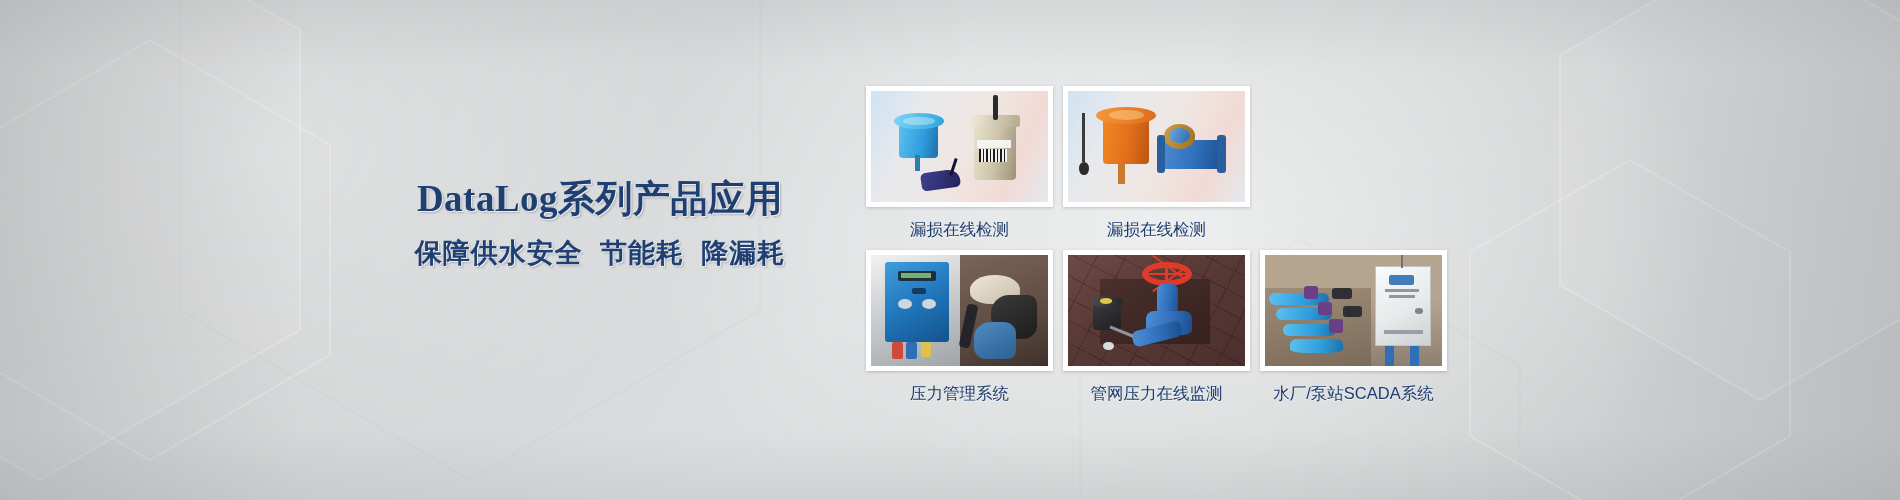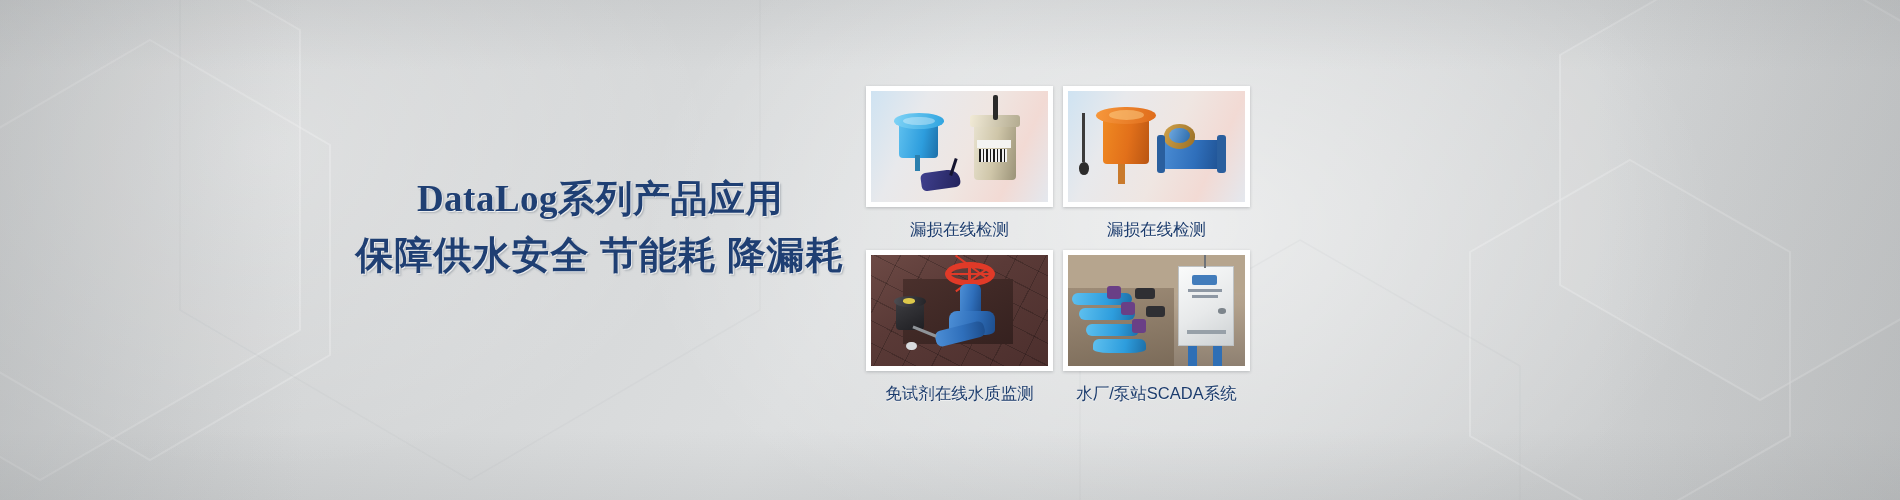--- a/index.html
+++ b/index.html
@@ -61,22 +61,22 @@
   }
 
   .headline-line-1 {
     font-family: "Liberation Serif", "DejaVu Serif", serif;
     font-size: 37px;
     line-height: 46px;
     margin-bottom: 10px;
   }
 
   .headline-line-2 {
-    font-family: Liberation Serif, serif;
-    font-size: 38px;
+    font-family: Liberation Mono, monospace;
+    font-size: 27px;
     line-height: 46px;
     letter-spacing: 1px;
   }
 
   
   .grid {
     position: absolute;
     left: 866px;
     top: 86px;
     width: 790px;
@@ -245,20 +245,43 @@
         </div>
         <div class="card-caption">漏损在线检测</div>
       </div>
 
 
     </div>
 
     <div class="grid-row">
 
 
+      <div class="card">
+        <div class="card-frame">
+          <div class="card-photo">
+            <div class="scene cabinet-bg"></div>
+            <div class="blob" style="left:0%;top:0%;width:50%;height:100%;background:linear-gradient(160deg,#f0f1f2 0%,#cfd2d5 40%,#9fa4a8 100%);"></div>
+            <div class="blob" style="left:8%;top:6%;width:36%;height:72%;background:linear-gradient(150deg,#3f9ddd 0%,#1f73b8 55%,#14538a 100%);border-radius:3px;"></div>
+            <div class="blob" style="left:15%;top:14%;width:22%;height:9%;background:#1b2f3f;border-radius:2px;"></div>
+            <div class="blob" style="left:17%;top:16%;width:17%;height:5%;background:#8fd27a;opacity:.8;"></div>
+            <div class="blob" style="left:23%;top:30%;width:8%;height:5%;background:#0f3d63;border-radius:2px;"></div>
+            <div class="blob cap-ellipse" style="left:15%;top:40%;width:8%;height:9%;background:#cfd6dc;"></div>
+            <div class="blob cap-ellipse" style="left:29%;top:40%;width:8%;height:9%;background:#cfd6dc;"></div>
+            <div class="blob" style="left:12%;top:78%;width:6%;height:16%;background:#cf4a3a;border-radius:2px;"></div>
+            <div class="blob" style="left:20%;top:78%;width:6%;height:16%;background:#2f6fb5;border-radius:2px;"></div>
+            <div class="blob" style="left:28%;top:78%;width:6%;height:14%;background:#e0c24a;border-radius:2px;"></div>
+            <div class="blob" style="left:50%;top:0%;width:50%;height:100%;background:linear-gradient(160deg,#7a6557 0%,#5e4b42 60%,#3e3129 100%);"></div>
+            <div class="blob" style="left:56%;top:18%;width:28%;height:26%;background:linear-gradient(150deg,#efe7da 0%,#c7bcaa 100%);border-radius:50% 50% 40% 40%;"></div>
+            <div class="blob" style="left:68%;top:36%;width:26%;height:40%;background:linear-gradient(150deg,#3a3a3a 0%,#1d1d1d 100%);border-radius:40% 20% 30% 50%;"></div>
+            <div class="blob" style="left:58%;top:60%;width:24%;height:34%;background:linear-gradient(150deg,#4f8cc4 0%,#2b5f90 100%);border-radius:40% 30% 20% 30%;"></div>
+            <div class="blob" style="left:52%;top:44%;width:6%;height:40%;background:#24242a;border-radius:4px;transform:rotate(12deg);"></div>
+          </div>
+        </div>
+        <div class="card-caption">压力管理系统</div>
+      </div>
 
       <div class="card">
         <div class="card-frame">
           <div class="card-photo">
             <div class="scene brick"></div>
             <div class="blob" style="left:18%;top:22%;width:62%;height:58%;background:linear-gradient(150deg,#4a302c 0%,#35211f 100%);"></div>
             <div class="blob" style="left:42%;top:6%;width:28%;height:22%;border:6px solid #e03a28;border-radius:50%;"></div>
             <div class="blob" style="left:55%;top:8%;width:1.6%;height:20%;background:#e03a28;"></div>
             <div class="blob" style="left:45%;top:16%;width:23%;height:1.6%;background:#e03a28;"></div>
             <div class="blob" style="left:46%;top:10%;width:22%;height:1.4%;background:#e03a28;transform:rotate(36deg);"></div>
@@ -266,21 +289,21 @@
             <div class="blob cyl-blue" style="left:50%;top:26%;width:12%;height:30%;"></div>
             <div class="blob cyl-blue" style="left:44%;top:50%;width:26%;height:22%;border-radius:8px 8px 20% 20%;"></div>
             <div class="blob cyl-blue" style="left:36%;top:64%;width:28%;height:14%;transform:rotate(-14deg);border-radius:6px;"></div>
             <div class="blob" style="left:14%;top:42%;width:16%;height:26%;background:linear-gradient(150deg,#3c3c40 0%,#1e1e22 100%);border-radius:4px;"></div>
             <div class="blob cap-ellipse" style="left:13%;top:37%;width:18%;height:10%;background:linear-gradient(100deg,#4d4d52 0%,#242428 100%);"></div>
             <div class="blob cap-ellipse" style="left:18%;top:39%;width:7%;height:5%;background:#ddc84a;"></div>
             <div class="blob" style="left:23%;top:68%;width:14%;height:3%;background:#8f9499;transform:rotate(22deg);"></div>
             <div class="blob cap-ellipse" style="left:20%;top:78%;width:6%;height:8%;background:#d8dbde;"></div>
           </div>
         </div>
-        <div class="card-caption">免试剂在线水质监测</div>
+        <div class="card-caption">管网压力在线监测</div>
       </div>
 
       <div class="card">
         <div class="card-frame">
           <div class="card-photo">
             <div class="scene pumproom"></div>
             <div class="blob" style="left:0%;top:0%;width:100%;height:34%;background:repeating-linear-gradient(90deg,rgba(90,72,58,.45) 0 2px,rgba(0,0,0,0) 2px 15px),linear-gradient(180deg,#cbb9a2 0%,#a99madd 100%);background-color:#b6a58e;"></div>
             <div class="blob" style="left:0%;top:30%;width:60%;height:70%;background:linear-gradient(170deg,#9e8c77 0%,#7b6b59 100%);"></div>
             <div class="blob cyl-lightblue" style="left:2%;top:34%;width:34%;height:11%;border-radius:6px;"></div>
             <div class="blob cyl-lightblue" style="left:6%;top:48%;width:32%;height:11%;border-radius:6px;"></div>

